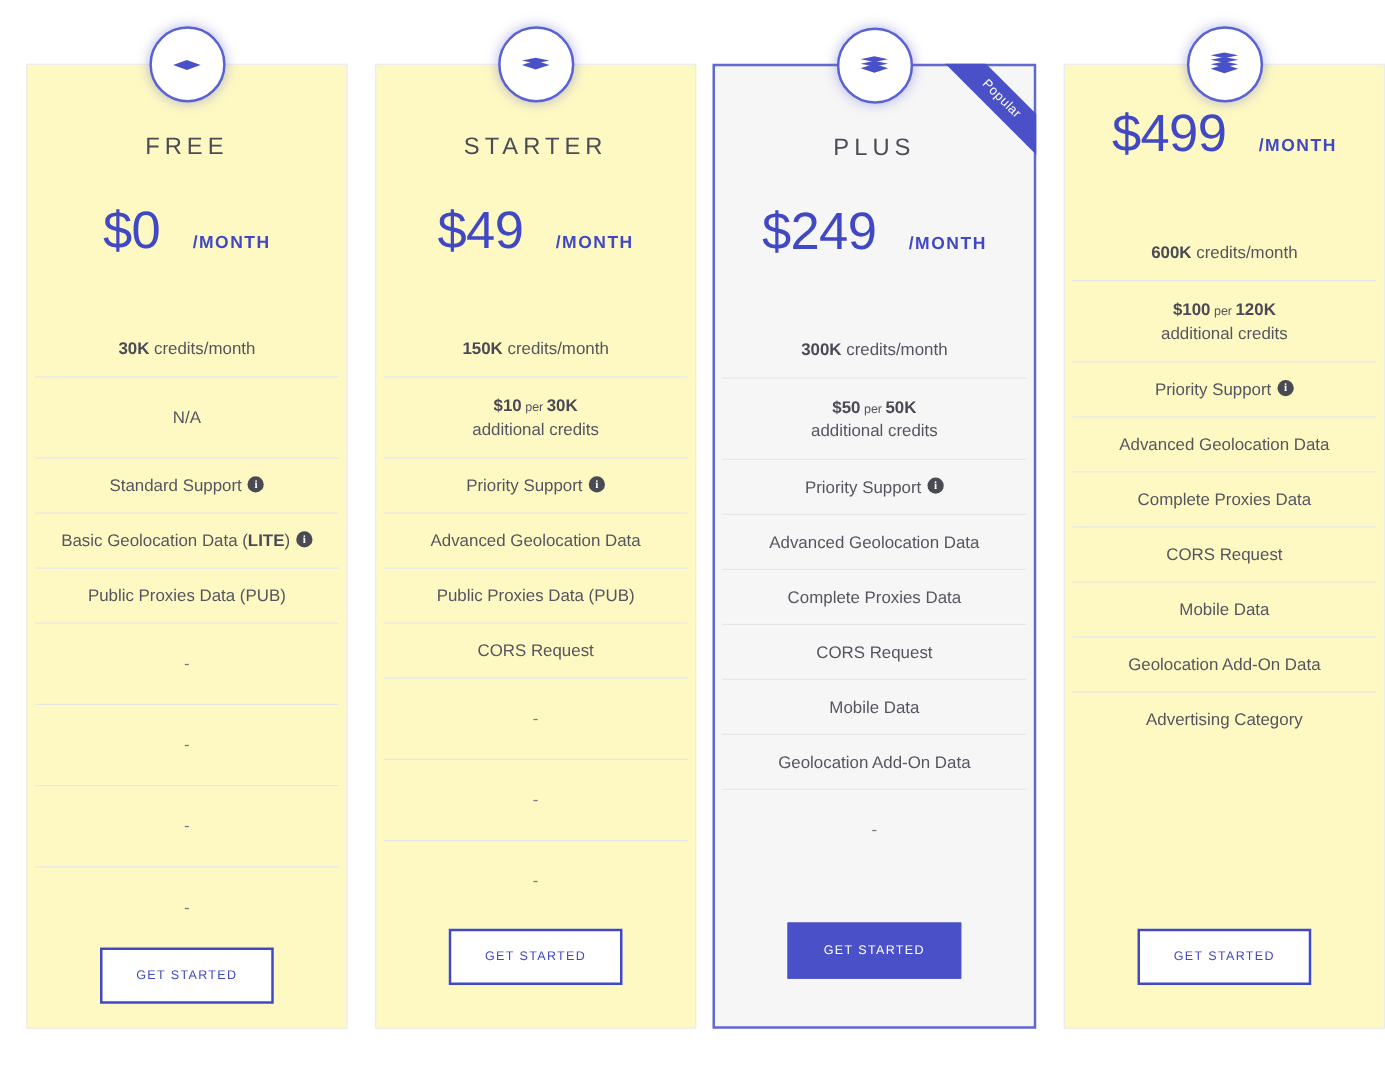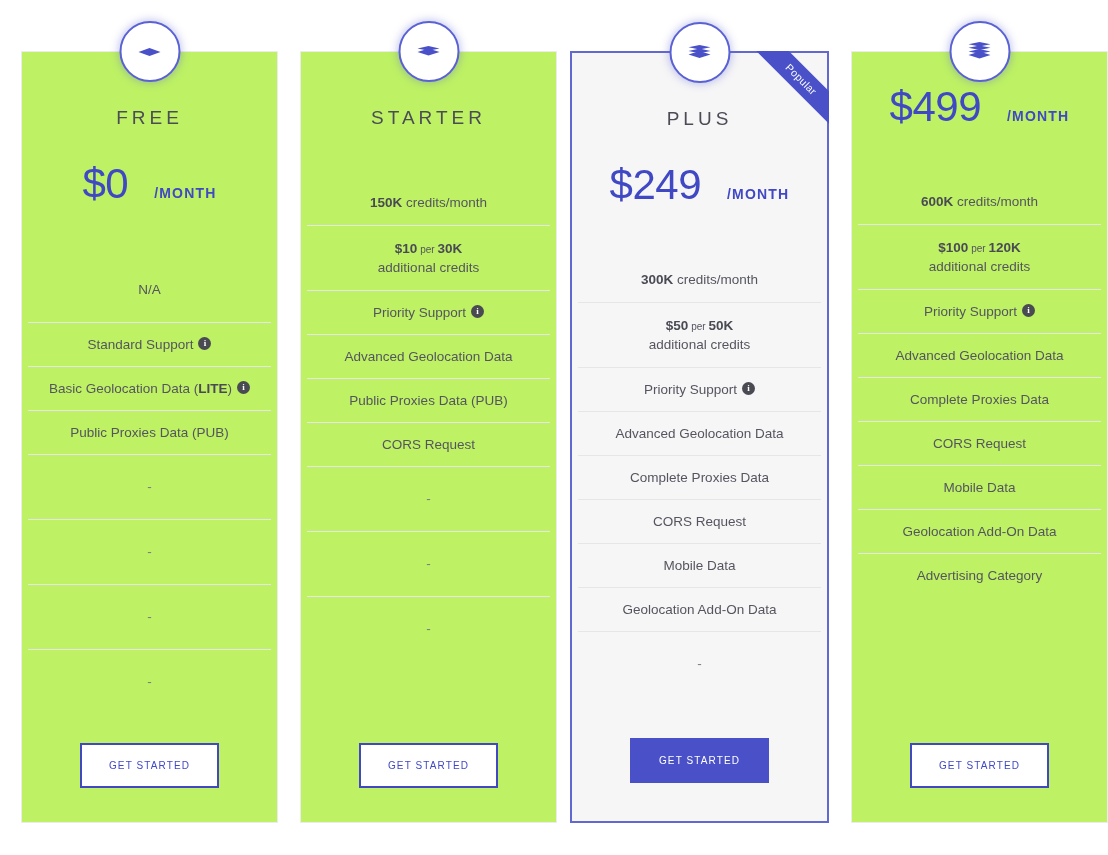--- a/index.html
+++ b/index.html
@@ -33,21 +33,21 @@
     align-items: flex-start;
   }
 
   
   .plan-card {
     position: relative;
     width: 257px;
     margin-left: 22px;
     margin-top: 51px;
     height: 772px;
-    background: #bef264;
+    background: #fef9c3;
     border: 1px solid #ececec;
     box-sizing: border-box;
     display: flex;
     flex-direction: column;
     align-items: stretch;
   }
   .plan-card.spacer-left { margin-left: 21px; }
 
   .plan-card.featured {
     width: 259px;
@@ -231,20 +231,23 @@
   <div class="plans-row" id="plans-row">
       <div class="plan-card spacer-left">
         <div class="plan-icon-badge">
           <svg width="26" height="24" viewBox="0 0 26 24">
             <polygon points="13,8 24,12 13,16 2,12" fill="#4a51c8"></polygon>
           </svg>
         </div>
         <div class="plan-title">FREE</div>
         <div class="plan-price"><span class="price-amount">$0</span><span class="price-period">/MONTH</span></div>
         <div class="feature-list">
+          <div class="feature-row">
+            <span><span class="bold">30K</span><span> credits/month</span></span>
+          </div>
           <div class="feature-row tall">
             <span>N/A</span>
           </div>
           <div class="feature-row">
             <span>Standard Support</span>
             <span class="info-icon">i</span>
           </div>
           <div class="feature-row">
             <span><span>Basic Geolocation Data (</span><span class="bold">LITE</span><span>)</span></span>
             <span class="info-icon">i</span>
@@ -270,20 +273,21 @@
         </div>
       </div>
       <div class="plan-card">
         <div class="plan-icon-badge">
           <svg width="26" height="24" viewBox="0 0 26 24">
             <polygon points="13,8.4 24,12 13,15.6 2,12" fill="#4a51c8"></polygon>
             <polygon points="13,6.1000000000000005 24,8.4 13,10.7 2,8.4" fill="#4a51c8"></polygon>
           </svg>
         </div>
         <div class="plan-title">STARTER</div>
+        <div class="plan-price"><span class="price-amount">$49</span><span class="price-period">/MONTH</span></div>
         <div class="feature-list">
           <div class="feature-row">
             <span><span class="bold">150K</span><span> credits/month</span></span>
           </div>
           <div class="feature-row tall">
             <div>
               <div><span class="bold">$10</span><span class="sm"> per </span><span class="bold">30K</span></div>
               <div>additional credits</div>
             </div>
           </div>

